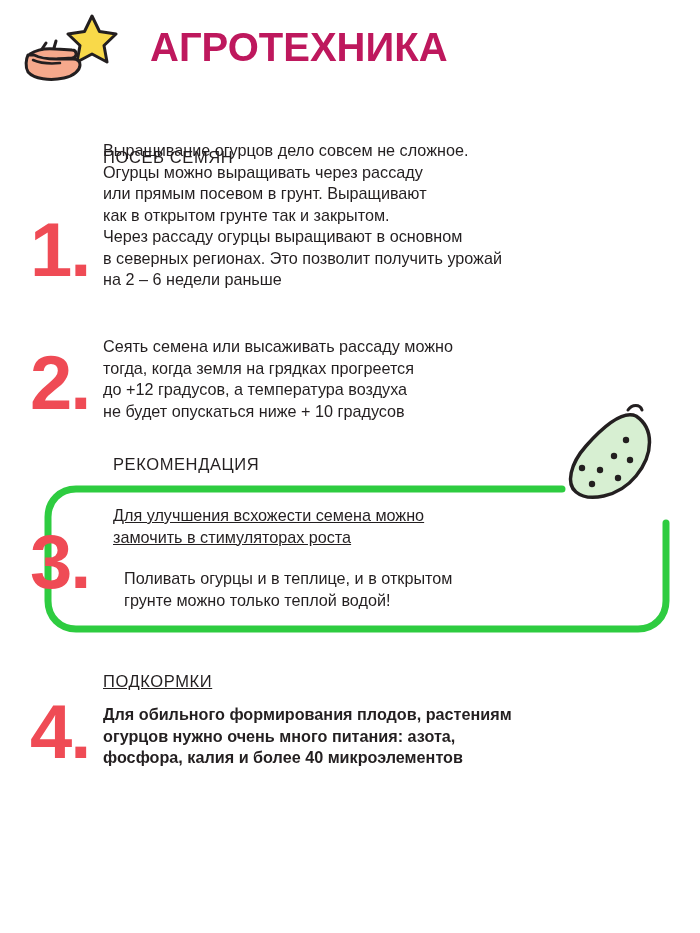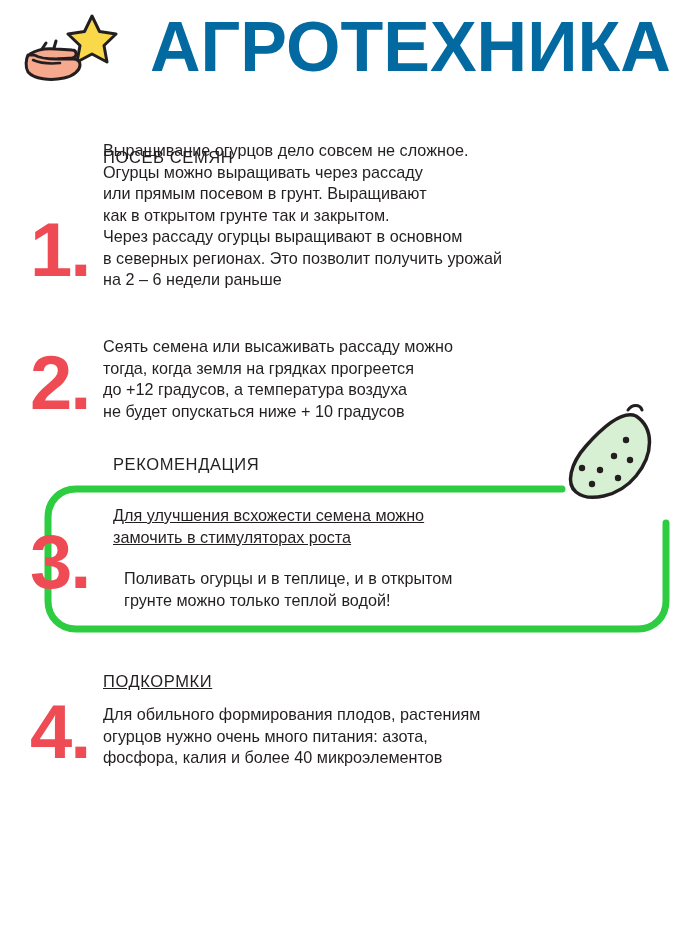--- a/index.html
+++ b/index.html
@@ -29,25 +29,25 @@
     position: absolute;
     left: 22px;
     top: 14px;
     width: 110px;
     height: 72px;
   }
   .page-title {
     position: absolute;
     left: 150px;
     top: 16px;
-    font-size: 70px;
+    font-size: 40px;
     font-weight: bold;
     letter-spacing: 0px;
     line-height: 62px;
-    color: #0369a1;
+    color: #be185d;
     white-space: nowrap;
   }
 
   
   .step {
     position: absolute;
   }
   .step-number {
     position: absolute;
     font-size: 76px;
@@ -156,16 +156,16 @@
   <div class="step-subtitle" style="left:113px; top:455px;">РЕКОМЕНДАЦИЯ</div>
   <div class="step-body" style="left:113px; top:505px; width:520px;text-decoration:underline;">Для улучшения всхожести семена можно
 замочить в стимуляторах роста</div>
   <div class="step-body" style="left:108px; top:568px; width:520px;margin-left:16px;">Поливать огурцы и в теплице, и в открытом
 грунте можно только теплой водой!</div>
 </div>
 
 <div class="step">
   <div class="step-number" style="left:30px; top:694px;">4.</div>
   <div class="step-subtitle" style="left:103px; top:672px;text-decoration:underline;">ПОДКОРМКИ</div>
-  <div class="step-body" style="left:103px; top:704px; width:575px;">Для обильного формирования плодов, растениям
+  <div class="step-body" style="left:103px; top:704px; width:575px;font-weight:bold;">Для обильного формирования плодов, растениям
 огурцов нужно очень много питания: азота,
 фосфора, калия и более 40 микроэлементов</div>
 </div>
 
 </body></html>

